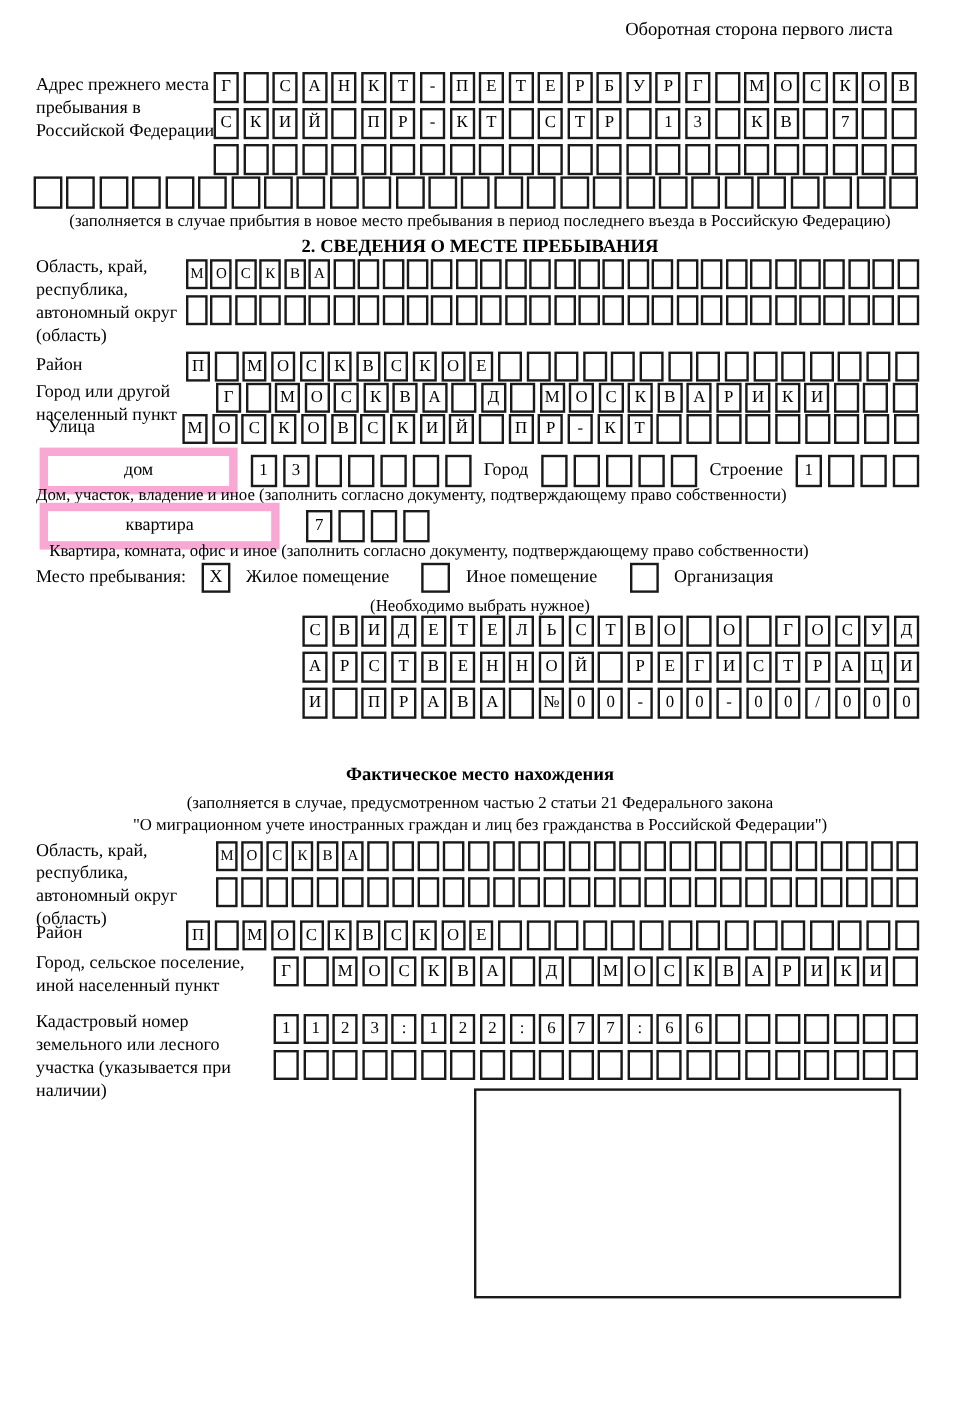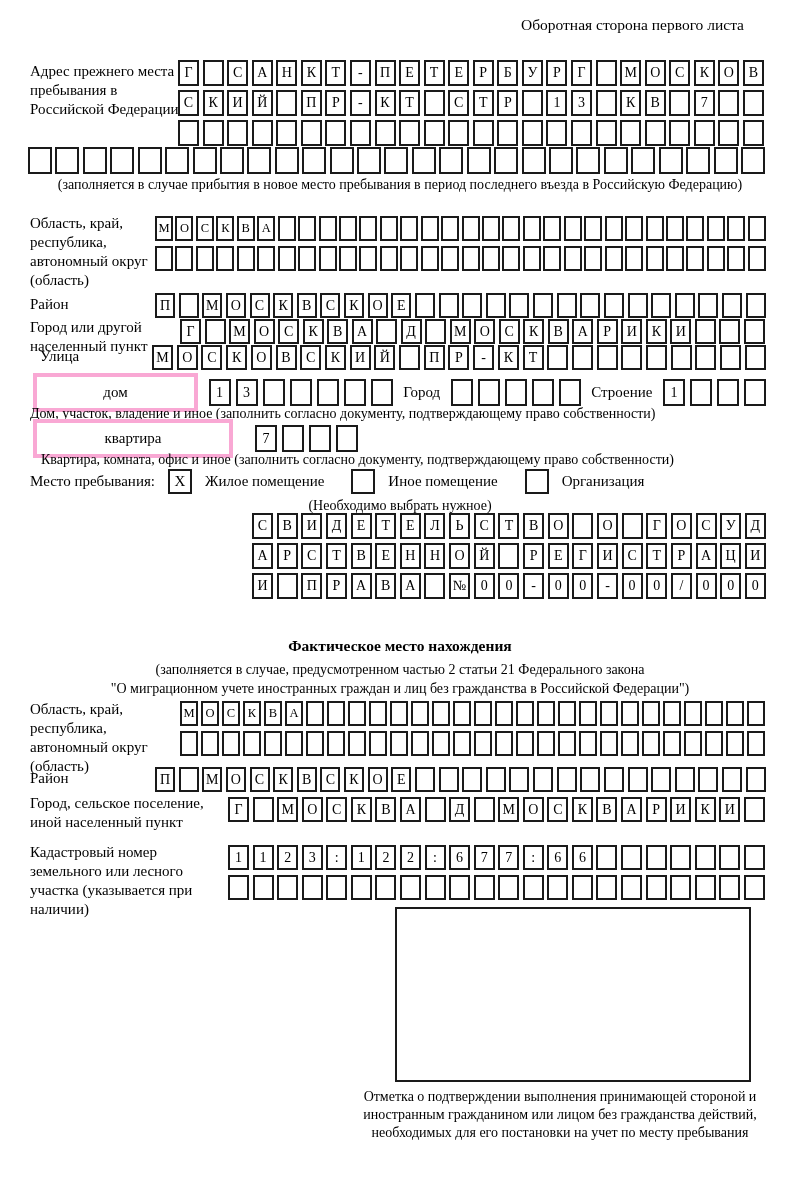--- a/index.html
+++ b/index.html
@@ -17,21 +17,21 @@
   .r-obl .cell{width:18px;height:25px;font-size:12.5px;}
   .r-raion .cell{width:20px;height:25px;}
   .r-gor .cell{width:21px;height:25px;}
   .r-ul .cell{width:21px;height:25px;}
   .r-doc .cell{width:21px;height:26px;}
   .r-fobl .cell{width:18px;height:25px;font-size:12.5px;}
   .r-fgor .cell{width:21px;height:25px;}
   .r-kad .cell{width:21px;height:25px;}
   .inline-cells{display:flex;gap:5px;}
   .inline-cells .cell{width:22px;height:27px;}
-  .named-box{box-sizing:border-box;border:4px solid #f9a8d4;display:flex;align-items:center;justify-content:center;font-size:15px;height:39px;}
+  .named-box{box-sizing:border-box;border:7px solid #f9a8d4;display:flex;align-items:center;justify-content:center;font-size:15px;height:39px;}
   .flexrow{display:flex;align-items:center;}
   .mesto{column-gap:13px;font-size:15px;}
   .mesto .cell{width:24px;height:25px;font-size:15px;}
   .opt-label{margin-right:14px;}
   .stamp-box{box-sizing:border-box;border:2px solid #1a1a1a;background:#fff;}
 </style>
 </head>
 <body>
 
 <div class="page">
@@ -141,20 +141,21 @@
       <div class="cell"></div>
       <div class="cell"></div>
       <div class="cell"></div>
       <div class="cell"></div>
       <div class="cell"></div>
       <div class="cell"></div>
       <div class="cell"></div>
     </div>
   <div class="abs caption center" style="top:176px;">(заполняется в случае прибытия в новое место пребывания в период последнего въезда в Российскую Федерацию)</div>
 
+  <div class="abs title" style="top:197px;">2. СВЕДЕНИЯ О МЕСТЕ ПРЕБЫВАНИЯ</div>
 
   <div class="abs label" style="left:30px;top:214px;width:120px;">Область, край, республика, автономный округ (область)</div>
   <div class="abs cells r-obl" style="left:155px;top:216px;width:611px;">
       <div class="cell">М</div>
       <div class="cell">О</div>
       <div class="cell">С</div>
       <div class="cell">К</div>
       <div class="cell">В</div>
       <div class="cell">А</div>
       <div class="cell"></div>
@@ -589,15 +590,14 @@
       <div class="cell"></div>
       <div class="cell"></div>
       <div class="cell"></div>
       <div class="cell"></div>
       <div class="cell"></div>
       <div class="cell"></div>
       <div class="cell"></div>
     </div>
 
   <div class="abs stamp-box" style="left:395px;top:907px;width:356px;height:175px;"></div>
-  <div class="abs caption" style="left:358px;top:1088px;width:404px;text-align:center;line-height:18px;">Отметка о подтверждении выполнения принимающей стороной и иностранным гражданином или лицом без гражданства действий, необходимых для его постановки на учет по месту пребывания</div>
 
 </div>
 
 </body></html>

